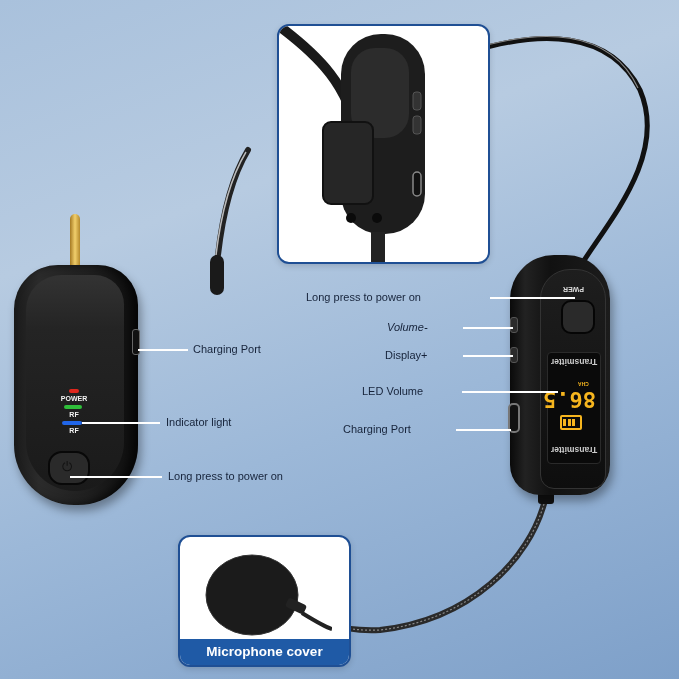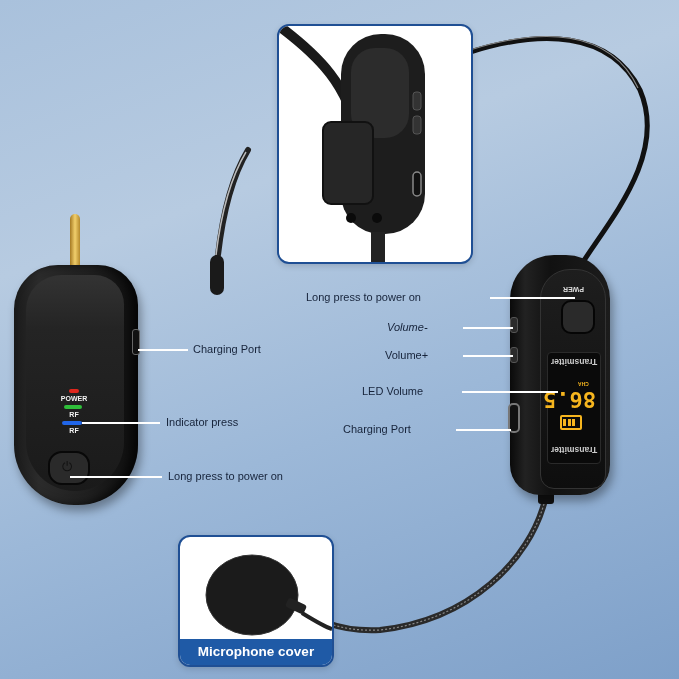--- a/index.html
+++ b/index.html
@@ -8,20 +8,21 @@
     position:relative; width:679px; height:679px; overflow:hidden;
     background: linear-gradient(160deg, #a9c1dc 0%, #b7cbe1 30%, #9cb8d8 60%, #7ea0c9 100%);
   }
   .label {
     position:absolute; color:#16233a; font-size:11px; white-space:nowrap; line-height:18px;
   }
   .leader { position:absolute; height:2px; background:#ffffff; }
   .inset {
     position:absolute; background:#ffffff; border:2px solid #1f4f94; border-radius:12px; overflow:hidden;
     box-shadow:0 2px 6px rgba(0,0,0,0.15);
+    padding-left:17px;
   }
   .inset-caption {
     position:absolute; left:0; right:0; bottom:0; height:26px; background:#1f5aa6;
     color:#fff; font-weight:bold; font-size:13.5px; text-align:center; line-height:26px;
   }
   svg { position:absolute; left:0; top:0; }
   .rx-body {
     position:absolute; left:14px; top:265px; width:124px; height:240px;
     background:linear-gradient(90deg,#1a1a1a 0%,#2b2b2b 20%,#1f1f1f 60%,#0d0d0d 100%);
     border-radius:44px 40px 60px 60px;
@@ -108,21 +109,21 @@
       <div class="rx-btn" style="left:22px; top:176px;">
         <span class="rx-btn-icon">⏻</span>
       </div>
     </div>
     <div style="position:absolute; left:118px; top:64px; width:6px; height:24px; background:#111; border:1px solid #666; border-radius:3px;"></div>
   </div>
 
   <div class="leader" style="left:138px; top:349px; width:50px;"></div>
   <div class="label" style="left:193px; top:340px;">Charging Port</div>
   <div class="leader" style="left:82px; top:422px; width:78px;"></div>
-  <div class="label" style="left:166px; top:413px;">Indicator press</div>
+  <div class="label" style="left:166px; top:413px;">Indicator light</div>
   <div class="leader" style="left:70px; top:476px; width:92px;"></div>
   <div class="label" style="left:168px; top:467px;">Long press to power on</div>
 
   <div class="tx-body">
     <div class="tx-side-btn" style="top:62px;"></div>
     <div class="tx-side-btn" style="top:92px;"></div>
     <div class="tx-port"></div>
     <div class="tx-face">
       <div class="tx-pwr-label">PWER</div>
       <div class="tx-pwr-btn"></div>
@@ -137,21 +138,21 @@
           </div>
         <div class="tx-word" style="top:92px;">Transmitter</div>
       </div>
     </div>
   </div>
 
   <div class="label" style="left:306px; top:288px;">Long press to power on</div>
   <div class="leader" style="left:490px; top:297px; width:85px;"></div>
   <div class="label" style="left:387px; top:318px;font-style:italic;">Volume-</div>
   <div class="leader" style="left:463px; top:327px; width:50px;"></div>
-  <div class="label" style="left:385px; top:346px;">Volume+</div>
+  <div class="label" style="left:385px; top:346px;">Display+</div>
   <div class="leader" style="left:463px; top:355px; width:50px;"></div>
   <div class="label" style="left:362px; top:382px;">LED Volume</div>
   <div class="leader" style="left:462px; top:391px; width:96px;"></div>
   <div class="label" style="left:343px; top:420px;">Charging Port</div>
   <div class="leader" style="left:456px; top:429px; width:55px;"></div>
 
   <div class="inset" style="left:178px; top:535px; width:152px; height:128px;">
     <svg width="152" height="110" viewBox="0 0 152 110">
       <ellipse cx="72" cy="58" rx="46" ry="40" fill="#1b1b1b"></ellipse>
       <ellipse cx="72" cy="58" rx="46" ry="40" fill="none" stroke="#333" stroke-width="1"></ellipse>

